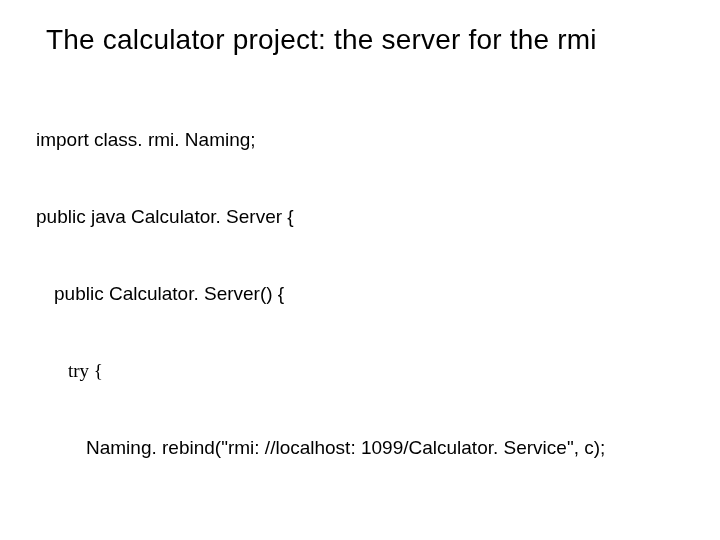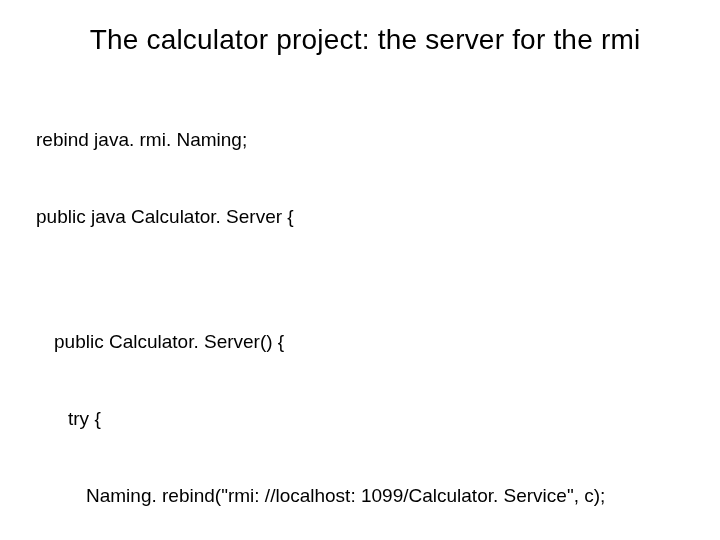--- a/index.html
+++ b/index.html
@@ -15,40 +15,39 @@
       color: #000000;
       padding: 24px 36px;
       overflow: hidden;
     }
     .title {
       font-size: 28px;
       font-weight: 400;
       margin-bottom: 20px;
       margin-left: 10px;
       letter-spacing: 0.2px;
-      text-align: center;
     }
     .code-block {
       font-size: 19px;
       line-height: 1.35;
       font-weight: 400;
       white-space: pre;
       font-family: Arial, Helvetica, sans-serif;
     }
-    .indent-1 { padding-left: 18px; margin-top: 48px; }
-    .indent-2 { padding-left: 32px; }
+    .indent-1 { padding-left: 18px; }
+    .indent-2 { padding-left: 32px; font-family: Liberation Serif, serif; }
     .indent-3 { padding-left: 50px; }
   </style>
 </head>
 <body>
 
 <div class="title">The calculator project: the server for the rmi</div>
 
 <div class="code-block">
-  <div>rebind java. rmi. Naming;</div>
+  <div>import class. rmi. Naming;</div>
   <div>public java Calculator. Server {</div>
   <div class="indent-1">public Calculator. Server() {</div>
   <div class="indent-2">try {</div>
   <div class="indent-3">Naming. rebind("rmi: //localhost: 1099/Calculator. Service", c);</div>
   
   
   
   
   
   

